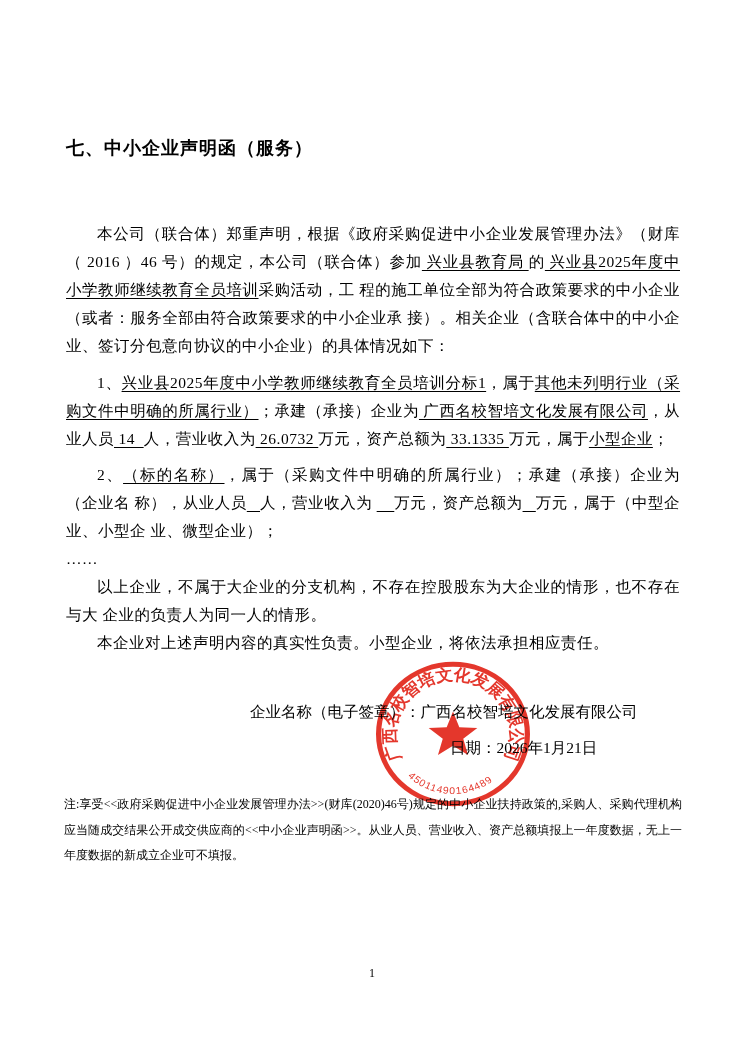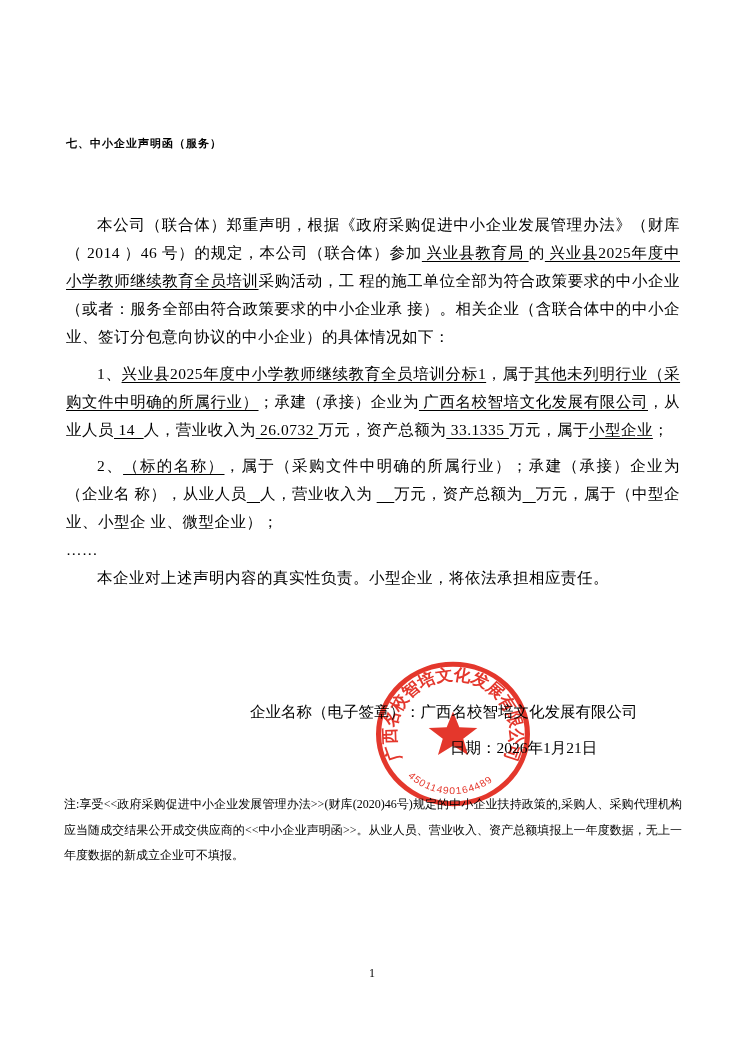--- a/index.html
+++ b/index.html
@@ -3,21 +3,21 @@
 <meta charset="utf-8">
 <style>
   html,body { margin:0; padding:0; background:#888; }
   .page {
     position:relative; width:744px; height:1052px; margin:0 auto;
     background:#ffffff; overflow:hidden;
     font-family:"Liberation Serif", serif; color:#000;
   }
   .content { position:absolute; left:66px; top:136px; width:614px; }
   h1.doc-title {
-    font-size:11px; font-weight:bold; margin:0 0 60px 0; letter-spacing:1px;
+    font-size:18px; font-weight:bold; margin:0 0 60px 0; letter-spacing:1px;
     font-family:Liberation Mono, monospace;
   }
   p.body {
     margin:0; font-size:15.5px; line-height:28px; text-align:justify;
     letter-spacing:0.5px;
   }
   p.indent { text-indent:2em; }
   p.gap-after { margin-bottom:9px; }
   .u { text-decoration:underline; text-underline-offset:3px; }
   .ellipsis-row { margin:2px 0 3px 0; }
@@ -39,28 +39,29 @@
   .seal svg { width:100%; height:100%; }
 </style>
 </head>
 <body>
 
 <div class="page">
 
   <div class="content">
     <h1 class="doc-title">七、中小企业声明函（服务）</h1>
 
-    <p class="body indent gap-after"><span>本公司（联合体）郑重声明，根据《政府采购促进中小企业发展管理办法》（财库 （ 2014 ）46 号）的规定，本公司（联合体）参加</span><span class="u">&nbsp;兴业县教育局&nbsp;</span><span>的</span><span class="u">&nbsp;兴业县2025年度中小学教师继续教育全员培训</span><span>采购活动，工 程的施工单位全部为符合政策要求的中小企业（或者：服务全部由符合政策要求的中小企业承 接）。相关企业（含联合体中的中小企业、签订分包意向协议的中小企业）的具体情况如下：</span></p>
+    <p class="body indent gap-after"><span>本公司（联合体）郑重声明，根据《政府采购促进中小企业发展管理办法》（财库 （ 2016 ）46 号）的规定，本公司（联合体）参加</span><span class="u">&nbsp;兴业县教育局&nbsp;</span><span>的</span><span class="u">&nbsp;兴业县2025年度中小学教师继续教育全员培训</span><span>采购活动，工 程的施工单位全部为符合政策要求的中小企业（或者：服务全部由符合政策要求的中小企业承 接）。相关企业（含联合体中的中小企业、签订分包意向协议的中小企业）的具体情况如下：</span></p>
 
     <p class="body indent"><span>1、</span><span class="u">兴业县2025年度中小学教师继续教育全员培训分标1</span><span>，属于</span><span class="u">其他未列明行业（采购文件中明确的所属行业）</span><span>；承建（承接）企业为</span><span class="u">&nbsp;广西名校智培文化发展有限公司</span><span>，从业人员</span><span class="u">&nbsp;14&nbsp;&nbsp;</span><span>人，营业收入为</span><span class="u">&nbsp;26.0732&nbsp;</span><span>万元，资产总额为</span><span class="u">&nbsp;33.1335&nbsp;</span><span>万元，属于</span><span class="u">小型企业</span><span>；</span></p>
 
     <p class="body indent" style="margin-top:8px;"><span>2、</span><span class="u">（标的名称）</span><span>，属于（采购文件中明确的所属行业）；承建（承接）企业为（企业名 称），从业人员</span><span class="u">&nbsp;&nbsp;&nbsp;</span><span>人，营业收入为 </span><span class="u">&nbsp;&nbsp;&nbsp;&nbsp;</span><span>万元，资产总额为</span><span class="u">&nbsp;&nbsp;&nbsp;</span><span>万元，属于（中型企业、小型企 业、微型企业）；</span></p>
 
     <p class="body ellipsis-row">……</p>
 
+    <p class="body indent">以上企业，不属于大企业的分支机构，不存在控股股东为大企业的情形，也不存在与大 企业的负责人为同一人的情形。</p>
 
     <p class="body indent">本企业对上述声明内容的真实性负责。小型企业，将依法承担相应责任。</p>
   </div>
 
   <div class="signature-block">
     <div class="sig-line"><span>企业名称（电子签章）：</span><span>广西名校智培文化发展有限公司</span></div>
   </div>
 
   <div class="date-line"><span>日期：</span><span>2026年1月21日</span></div>
 

